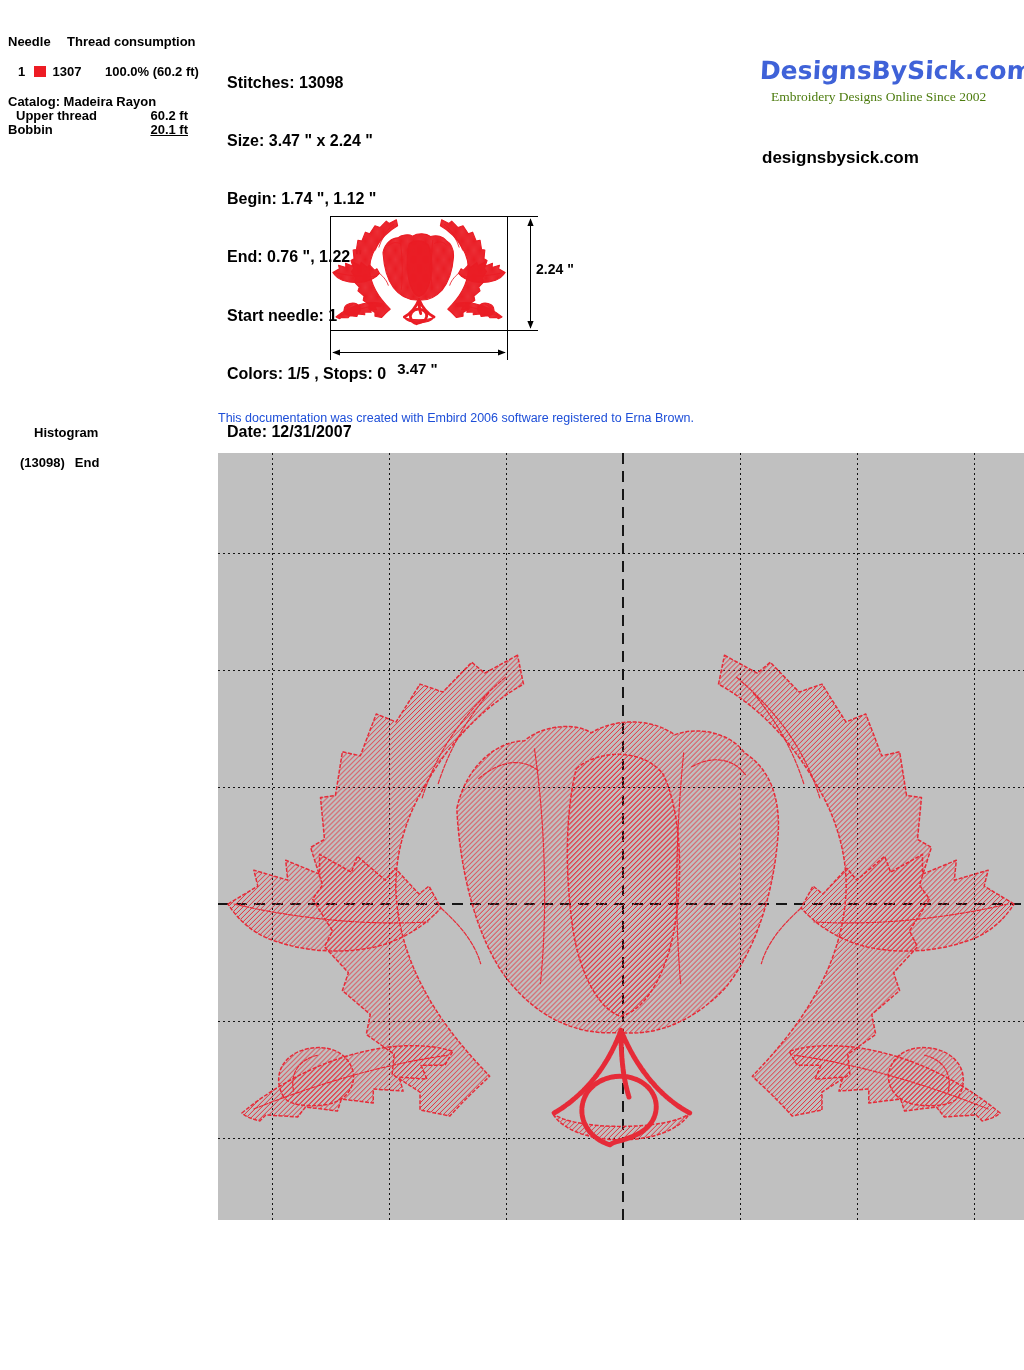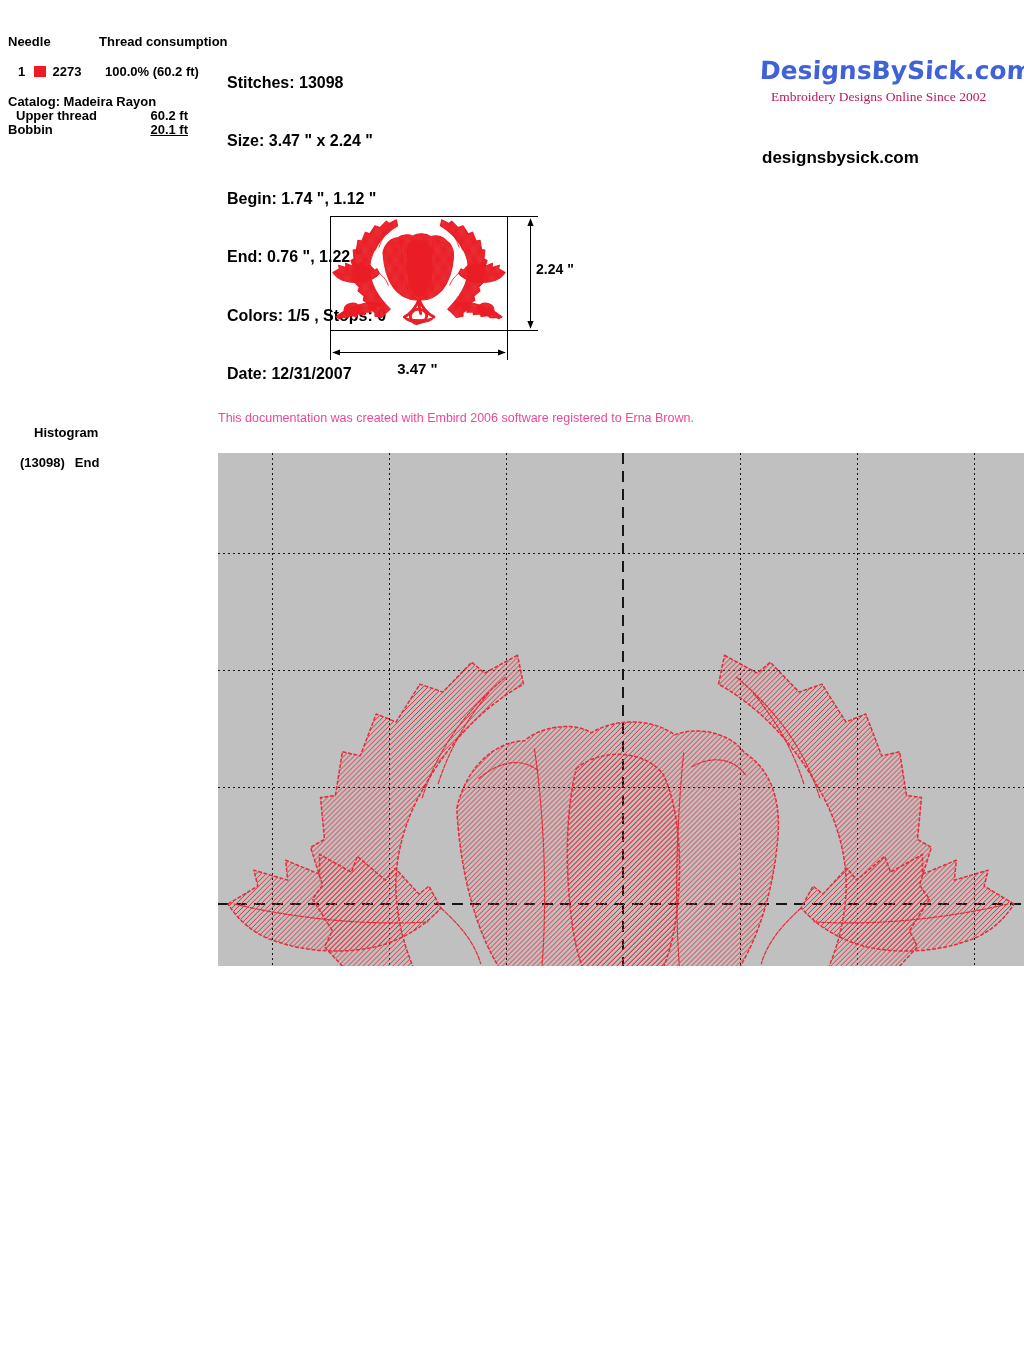--- a/index.html
+++ b/index.html
@@ -1,36 +1,36 @@
 <!DOCTYPE html>
 <html><head>
 <meta charset="utf-8">
 <style>
   * { margin:0; padding:0; box-sizing:border-box; }
   html,body { background:#ffffff; }
   .page {
-    position:relative; width:1024px; height:966px; background:#fff;
+    position:relative; width:1024px; height:1220px; background:#fff;
     font-family:"Liberation Sans", sans-serif; color:#000; overflow:hidden;
   }
   .abs { position:absolute; }
   .b { font-weight:700; }
   
   .t13 { font-size:13px; line-height:14px; }
   .swatch { width:12px; height:11px; background:#ed1c24; display:inline-block; }
   .val-right { width:70px; text-align:right; }
   
   .file-info { left:227px; top:34px; font-size:16px; font-weight:700; line-height:19.4px; white-space:pre; }
   
   .logo-text { left:760px; top:56px; width:256px; font-family:"DejaVu Sans", sans-serif;
     font-size:25px; font-weight:700; color:#3f62d8; letter-spacing:0px; transform:skewX(-3deg); }
   .logo-tagline { left:771px; top:89px; width:240px; font-family:"Liberation Serif", serif;
-    font-size:13.5px; color:#be185d; }
+    font-size:13.5px; color:#4d7c0f; }
   .website { left:762px; top:148px; font-size:17px; font-weight:700; }
   
-  .embird { left:218px; top:411px; font-size:12.5px; line-height:15px; color:#ec4899; }
+  .embird { left:218px; top:411px; font-size:12.5px; line-height:15px; color:#1d4ed8; }
   
   .histo-title { left:8px; top:425px; font-size:13px; font-weight:700;padding-left:26px; }
   .histo-entry { left:20px; top:455px; font-size:13px; font-weight:700; }
   .histo-entry span { margin-right:10px; }
   
   .dim-label-h { left:536px; top:261px; font-size:14px; font-weight:700; }
   .dim-label-w { left:370px; top:360px; width:95px; text-align:center; font-size:15px; font-weight:700; }
   
   .stitch-canvas { left:218px; top:453px; width:806px; height:895px; background:#c0c0c0; }
   .scale-label { right:3px; top:1350px; font-size:17px; font-weight:700; }
@@ -92,38 +92,39 @@
       <path class="tk" d="M399,385 C386,420 364,449 332,468 M399,385 C414,422 438,452 468,468 M399,385 C399,412 401,432 407,452"></path>
       <path class="tp" d="M330,468 C350,486 448,486 468,468 C448,504 350,504 330,468 Z"></path>
       <path class="tk" d="M388,500 C362,492 352,466 366,446 C380,428 410,426 426,442 C440,456 436,478 418,488 C404,496 392,496 388,500"></path>
     </g>
   </defs>
 </svg>
 
 <div class="page">
 
   <div class="abs t13 b" style="left:8px; top:35px;">Needle</div>
-  <div class="abs t13 b" style="left:67px; top:35px;margin-left:32px;">Thread consumption</div>
+  <div class="abs t13 b" style="left:67px; top:35px;">Thread consumption</div>
   <div class="abs t13 b" style="left:18px; top:65px;">
     <span>1</span>
     <span class="swatch" style="vertical-align:-1px; margin:0 3px 0 5px;"></span>
-    <span>2273</span>
+    <span>1307</span>
   </div>
   <div class="abs t13 b" style="left:105px; top:65px;">100.0% (60.2 ft)</div>
   <div class="abs t13 b" style="left:8px; top:95px;text-align:center;">Catalog: Madeira Rayon</div>
   <div class="abs t13 b" style="left:16px; top:109px;">Upper thread</div>
   <div class="abs t13 b val-right" style="left:118px; top:109px;">60.2 ft</div>
   <div class="abs t13 b" style="left:8px; top:123px;">Bobbin</div>
   <div class="abs t13 b val-right" style="left:118px; top:123px;text-decoration:underline;">20.1 ft</div>
 
   <div class="abs file-info">
     <div>Stitches: 13098</div>
     <div>Size: 3.47 " x 2.24 "</div>
     <div>Begin: 1.74 ", 1.12 "</div>
     <div>End: 0.76 ", 1.22 "</div>
+    <div>Start needle: 1</div>
     <div>Colors: 1/5 , Stops: 0</div>
     <div>Date: 12/31/2007</div>
   </div>
 
   <div class="abs logo-text">DesignsBySick.com</div>
   <div class="abs logo-tagline">Embroidery Designs Online Since 2002</div>
   <div class="abs website b">designsbysick.com</div>
 
   <svg class="abs" style="left:320px; top:210px;" width="230" height="160" viewBox="0 0 230 160">
     <rect x="10.5" y="6.5" width="177" height="114" fill="none" stroke="#000" stroke-width="1"></rect>

